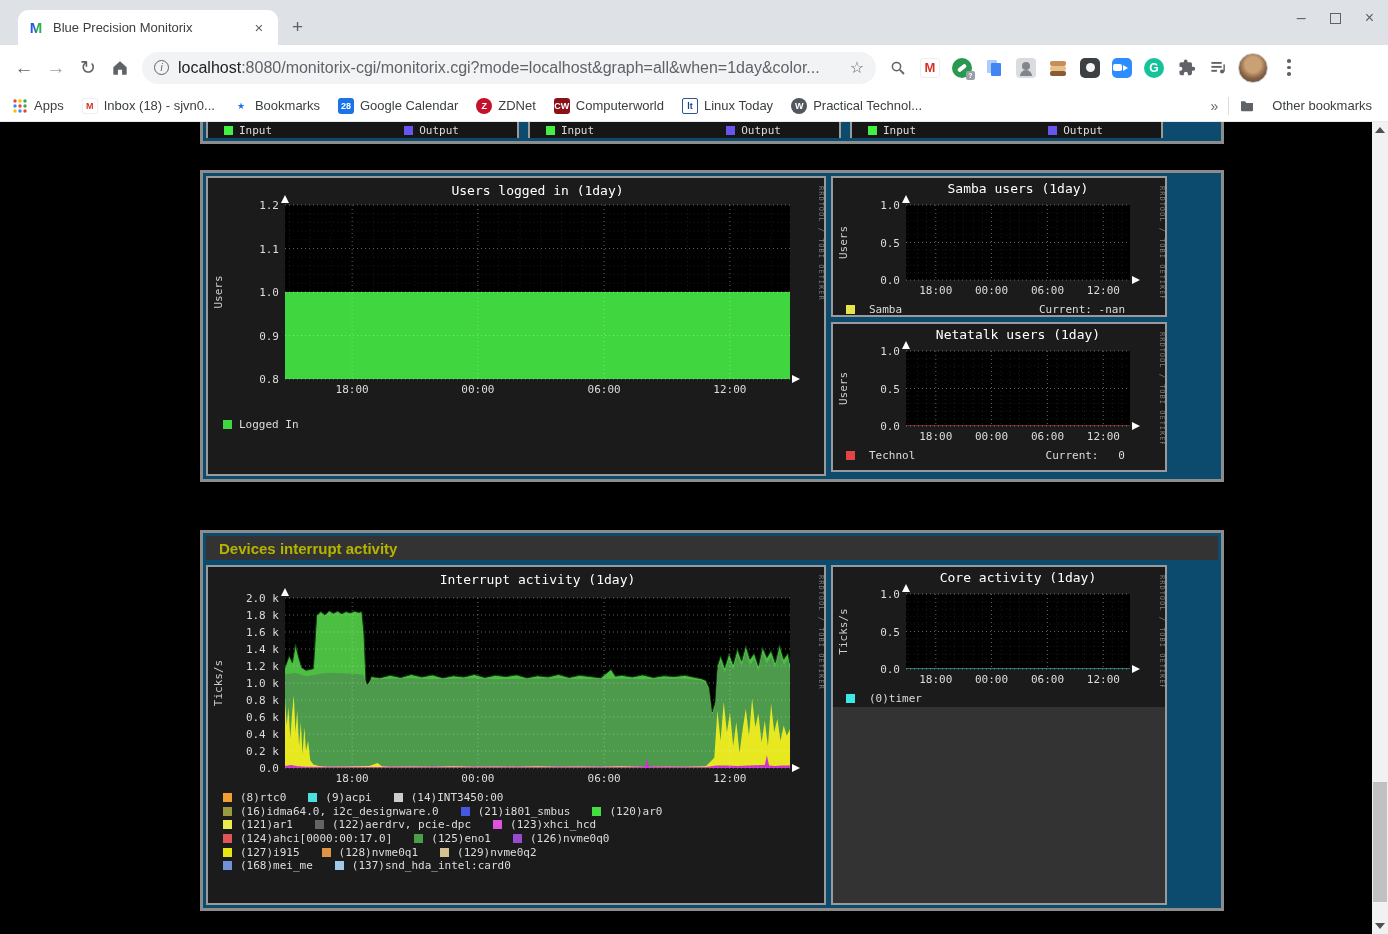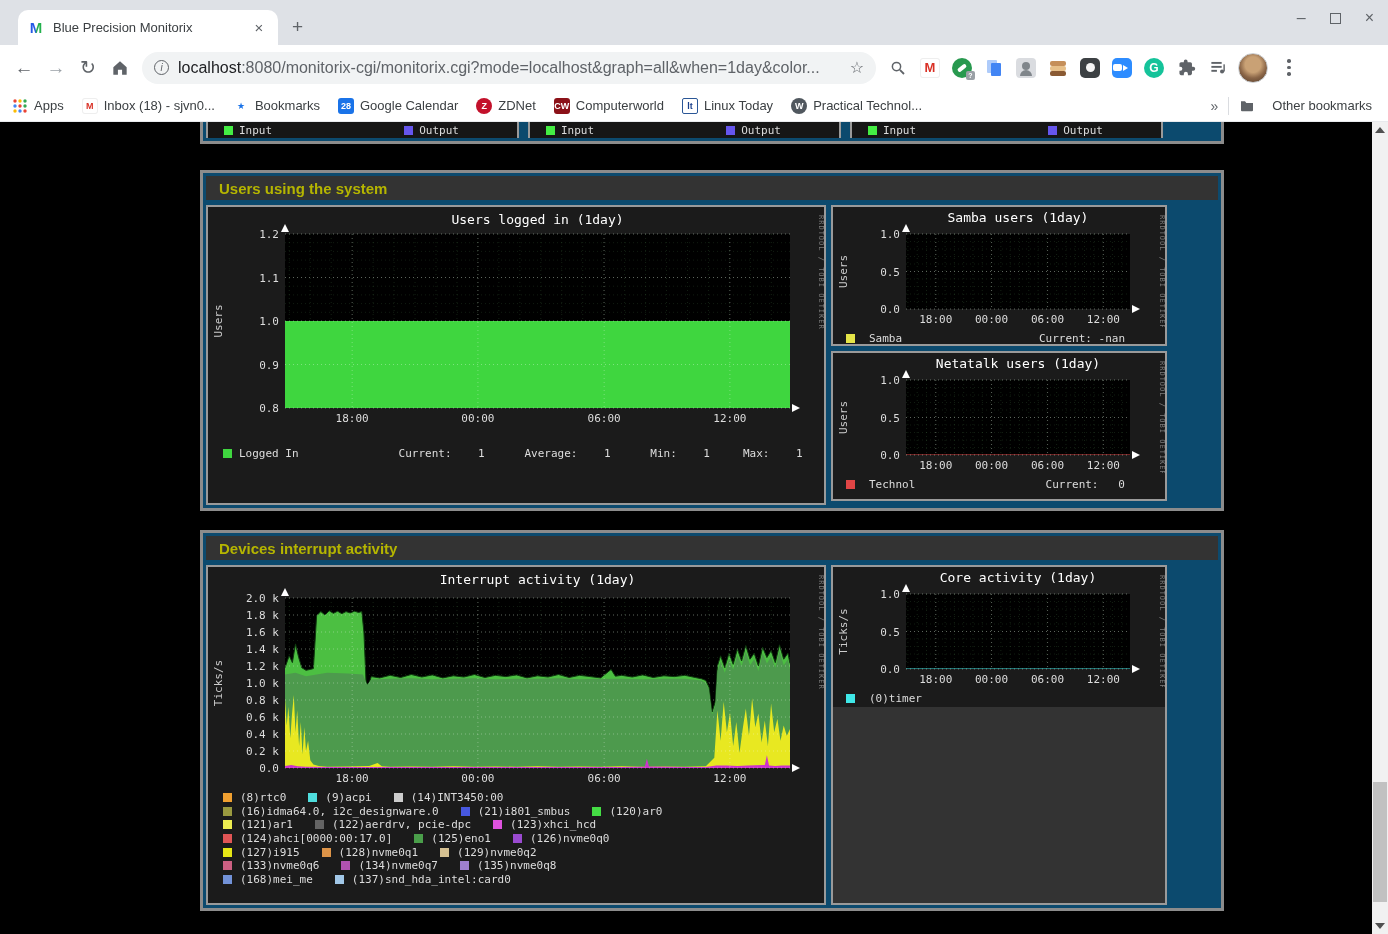--- a/index.html
+++ b/index.html
@@ -260,23 +260,20 @@
             </span>
             <span class="leg-mini">
               <span class="sq" style="background: rgb(102, 86, 238);"></span>
               <span>Output</span>
             </span>
           </div>
         </div>
     </div>
 
     <div class="sectionbox" style="top:48px;">
-      <div class="sec-header">
-        <span class="sec-title">Users using the system</span>
-      </div>
       <div class="sec-body">
         <div class="gcell" style="width:620px;height:300px;">
           <div id="chart-users"><svg width="616" height="228">
                 <rect x="0" y="0" width="616" height="228" fill="#1b1b1b"></rect>
                 <rect x="77" y="27" width="505" height="174" fill="#000"></rect>
                 <line x1="77" y1="201" x2="582" y2="201" stroke="rgba(120,200,120,0.14)" stroke-dasharray="1,3"></line>
                 <line x1="77" y1="192.29999999999998" x2="582" y2="192.29999999999998" stroke="rgba(120,200,120,0.14)" stroke-dasharray="1,3"></line>
                 <line x1="77" y1="183.59999999999997" x2="582" y2="183.59999999999997" stroke="rgba(120,200,120,0.14)" stroke-dasharray="1,3"></line>
                 <line x1="77" y1="174.89999999999998" x2="582" y2="174.89999999999998" stroke="rgba(120,200,120,0.14)" stroke-dasharray="1,3"></line>
                 <line x1="77" y1="166.19999999999996" x2="582" y2="166.19999999999996" stroke="rgba(120,200,120,0.14)" stroke-dasharray="1,3"></line>
@@ -346,21 +343,20 @@
                 <text x="521.905" y="215" text-anchor="middle" font-size="11" fill="#dddddd">12:00</text>
                 <polygon points="77,17 73,25 81,25" fill="#fff"></polygon>
                 <polygon points="592,201 584,197 584,205" fill="#fff"></polygon>
                 <text x="329.5" y="17" text-anchor="middle" font-size="13" fill="#ffffff">Users logged in  (1day)</text>
                 <text x="14" y="114" text-anchor="middle" font-size="11" fill="#cccccc" transform="rotate(-90 14 114)">Users</text>
                 <text x="611" y="8" font-size="7" fill="#7d7d7d" letter-spacing="1" text-anchor="start" transform="rotate(90 611 8)">RRDTOOL / TOBI OETIKER</text>
               </svg></div>
           <div class="glegend stats-row" id="legend-users">
               <span class="sq" style="background: rgb(63, 214, 63);"></span>
               <span class="name">Logged In</span>
-              <span class="stats" style="margin-left: 100px;">Current:    1      Average:    1      Min:    1     Max:    1</span>
             </div>
         </div>
         <div class="rightcol">
           <div class="gcell" style="width:336px;height:141px;">
             <div id="chart-samba"><svg width="332" height="120">
                   <rect x="0" y="0" width="332" height="120" fill="#1b1b1b"></rect>
                   <rect x="73" y="27" width="224" height="75" fill="#000"></rect>
                   <line x1="73" y1="102" x2="297" y2="102" stroke="rgba(120,200,120,0.14)" stroke-dasharray="1,3"></line>
                   <line x1="73" y1="94.5" x2="297" y2="94.5" stroke="rgba(120,200,120,0.14)" stroke-dasharray="1,3"></line>
                   <line x1="73" y1="87" x2="297" y2="87" stroke="rgba(120,200,120,0.14)" stroke-dasharray="1,3"></line>
@@ -671,34 +667,20 @@
                   <span class="sq" style="background: rgb(221, 148, 72);"></span>
                   <span>(128)nvme0q1</span>
                 </span>
                 <span class="int-item">
                   <span class="sq" style="background: rgb(214, 193, 146);"></span>
                   <span>(129)nvme0q2</span>
                 </span>
               </div>
               <div class="int-row">
                 <span class="int-item">
-                  <span class="sq" style="background: rgb(204, 96, 130);"></span>
-                  <span>(133)nvme0q6</span>
-                </span>
-                <span class="int-item">
-                  <span class="sq" style="background: rgb(176, 82, 176);"></span>
-                  <span>(134)nvme0q7</span>
-                </span>
-                <span class="int-item">
-                  <span class="sq" style="background: rgb(159, 128, 208);"></span>
-                  <span>(135)nvme0q8</span>
-                </span>
-              </div>
-              <div class="int-row">
-                <span class="int-item">
                   <span class="sq" style="background: rgb(114, 146, 216);"></span>
                   <span>(168)mei_me</span>
                 </span>
                 <span class="int-item">
                   <span class="sq" style="background: rgb(162, 200, 232);"></span>
                   <span>(137)snd_hda_intel:card0</span>
                 </span>
               </div>
             </div>
         </div>

